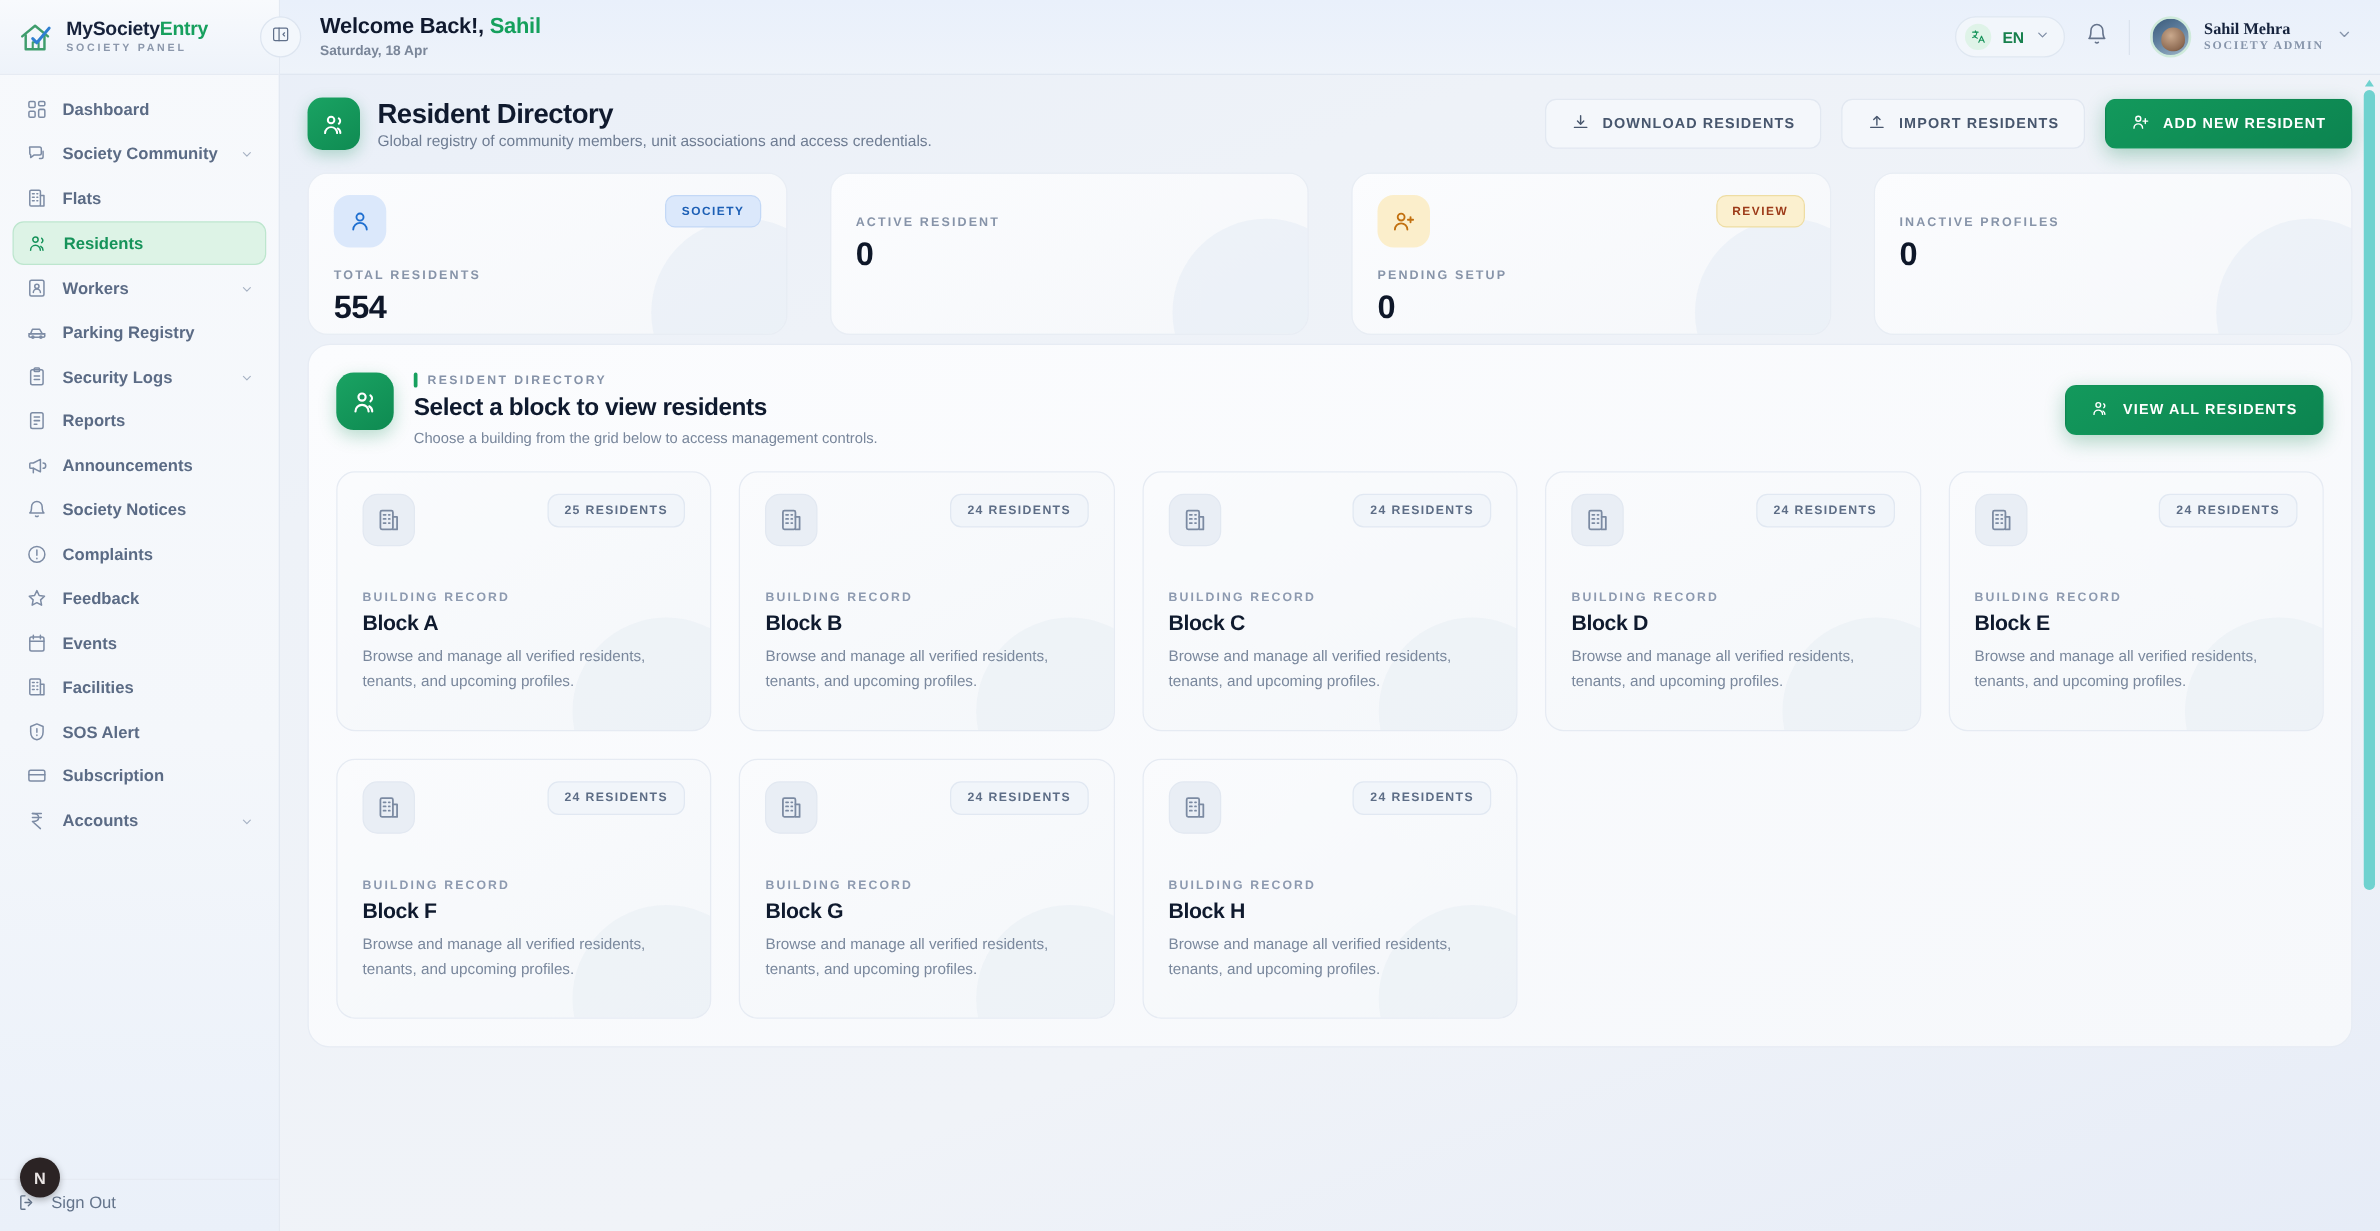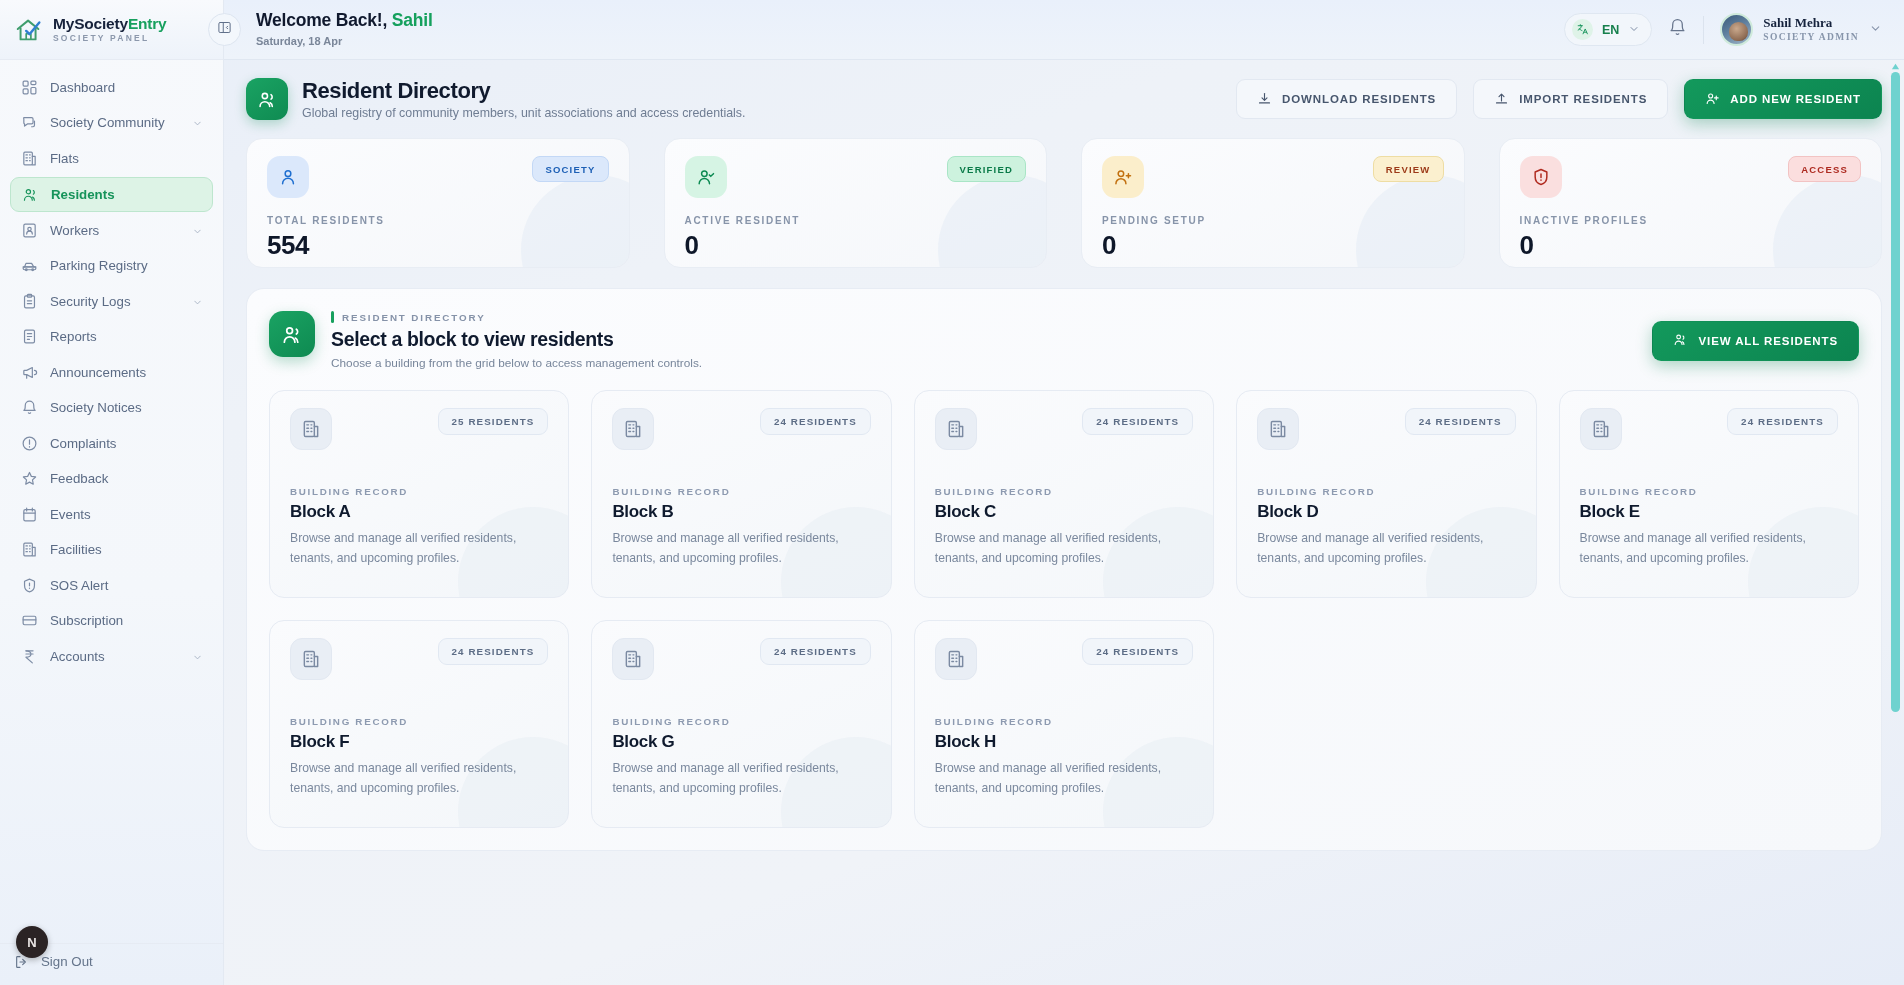--- a/index.html
+++ b/index.html
@@ -38,21 +38,21 @@
   .sb-nav { flex: 1 1 auto; padding: 10px 10px 0 10px; overflow: hidden; }
   .nav-item {
     display: flex; align-items: center; gap: 12px;
     height: 34px; padding: 0 10px 0 11px; margin-bottom: 1.5px;
     border-radius: 9px; cursor: pointer;
     color: #5b6b85; font-size: 13.3px; font-weight: 500;
     position: relative;
   }
   .nav-item .ic { width: 17px; height: 17px; flex: 0 0 17px; display: flex; align-items: center; justify-content: center; }
   .nav-item .ic svg { width: 17px; height: 17px; stroke: #7d8ca5; stroke-width: 1.7; fill: none; stroke-linecap: round; stroke-linejoin: round; }
-  .nav-item .lbl { flex: 1 1 auto; white-space: nowrap; }
+  .nav-item .lbl { flex: 1 1 auto; white-space: nowrap; font-weight: bold; }
   .nav-item .chev { width: 11px; height: 11px; flex: 0 0 11px; opacity: .75; }
   .nav-item .chev svg { width: 11px; height: 11px; stroke: #8d9bb1; stroke-width: 2; fill: none; stroke-linecap: round; stroke-linejoin: round; }
   .nav-item.active {
     background: #ddf3e6;
     border: 1px solid #bde6ce;
     color: #16935a; font-weight: 600;
     height: 35px;
   }
   .nav-item.active .ic svg { stroke: #16935a; }
 
@@ -141,21 +141,21 @@
     font-size: 11.5px; font-weight: 700; letter-spacing: .9px;
     cursor: pointer; white-space: nowrap; border: 1px solid transparent;
   }
   .btn svg { width: 15px; height: 15px; stroke-width: 1.8; fill: none; stroke-linecap: round; stroke-linejoin: round; }
   .btn-ghost { background: #f4f7fb; border-color: #e2e8f1; color: #47566d; }
   .btn-ghost svg { stroke: #47566d; }
   .btn-green { background: linear-gradient(150deg,#13995c 0%, #0c8450 100%); color: #fff; box-shadow: 0 5px 16px rgba(14,135,82,.32); }
   .btn-green svg { stroke: #fff; }
 
   
-  .stats { display: grid; grid-template-columns: repeat(4, 1fr); gap: 34px; margin-bottom: 20px; }
+  .stats { display: grid; grid-template-columns: repeat(4, 1fr); gap: 34px; margin-bottom: 7px; }
   .stat {
     background: linear-gradient(155deg,#fbfcfe 0%, #f5f7fa 100%);
     border: 1px solid #e8edf4; border-radius: 16px;
     padding: 17px 20px 19px 20px; position: relative; overflow: hidden;
     height: 130px;
   }
   .stat::after {
     content:""; position: absolute; right: -42px; bottom: -58px;
     width: 150px; height: 150px; border-radius: 50%;
     background: rgba(224,232,243,.45);
@@ -562,59 +562,39 @@
                   <circle cx="12" cy="8" r="3.4"></circle>
                   <path d="M5.5 20a6.5 6.5 0 0 1 13 0"></path>
                 </svg>
               </div>
               <div class="stat-badge">SOCIETY</div>
             </div>
             <div class="stat-label">TOTAL RESIDENTS</div>
             <div class="stat-value">554</div>
           </div>
           <div class="stat s-green">
-            <div class="stat-top">
-              <div class="stat-ic">
-                <svg viewBox="0 0 24 24">
-                  <circle cx="10" cy="8" r="3.3"></circle>
-                  <path d="M3.8 20a6.2 6.2 0 0 1 12.4 0"></path>
-                  <path d="M16 9.5l1.7 1.7L21 8"></path>
-                </svg>
-              </div>
-              <div class="stat-badge">VERIFIED</div>
-            </div>
             <div class="stat-label">ACTIVE RESIDENT</div>
             <div class="stat-value">0</div>
           </div>
           <div class="stat s-amber">
             <div class="stat-top">
               <div class="stat-ic">
                 <svg viewBox="0 0 24 24">
                   <circle cx="9.5" cy="8" r="3.3"></circle>
                   <path d="M3.5 20a6 6 0 0 1 12 0"></path>
                   <path d="M18.5 8v5"></path>
                   <path d="M16 10.5h5"></path>
                 </svg>
               </div>
               <div class="stat-badge">REVIEW</div>
             </div>
             <div class="stat-label">PENDING SETUP</div>
             <div class="stat-value">0</div>
           </div>
           <div class="stat s-red">
-            <div class="stat-top">
-              <div class="stat-ic">
-                <svg viewBox="0 0 24 24">
-                  <path d="M12 3l7 3v6c0 5-3 8-7 9-4-1-7-4-7-9V6z"></path>
-                  <path d="M12 8.5v4"></path>
-                  <path d="M12 15.5v.5"></path>
-                </svg>
-              </div>
-              <div class="stat-badge">ACCESS</div>
-            </div>
             <div class="stat-label">INACTIVE PROFILES</div>
             <div class="stat-value">0</div>
           </div>
         </div>
 
       <section class="panel">
         <div class="panel-head">
           <div class="panel-icon">
             <svg viewBox="0 0 24 24">
                 <circle cx="9" cy="8" r="3"></circle>

